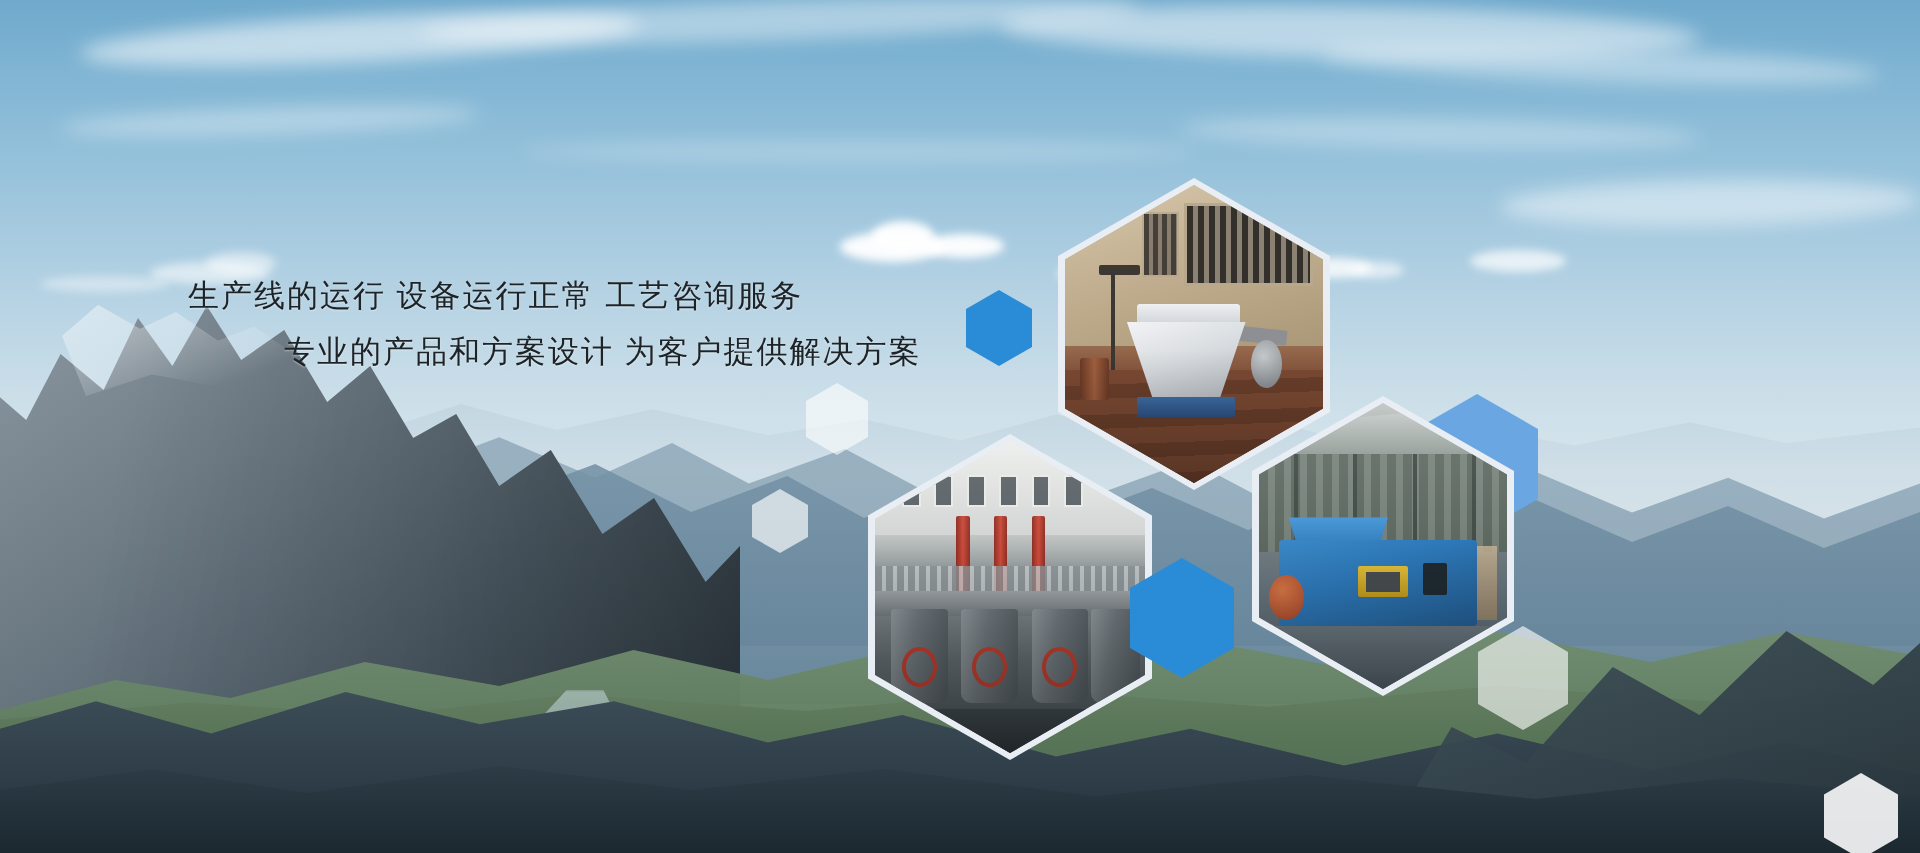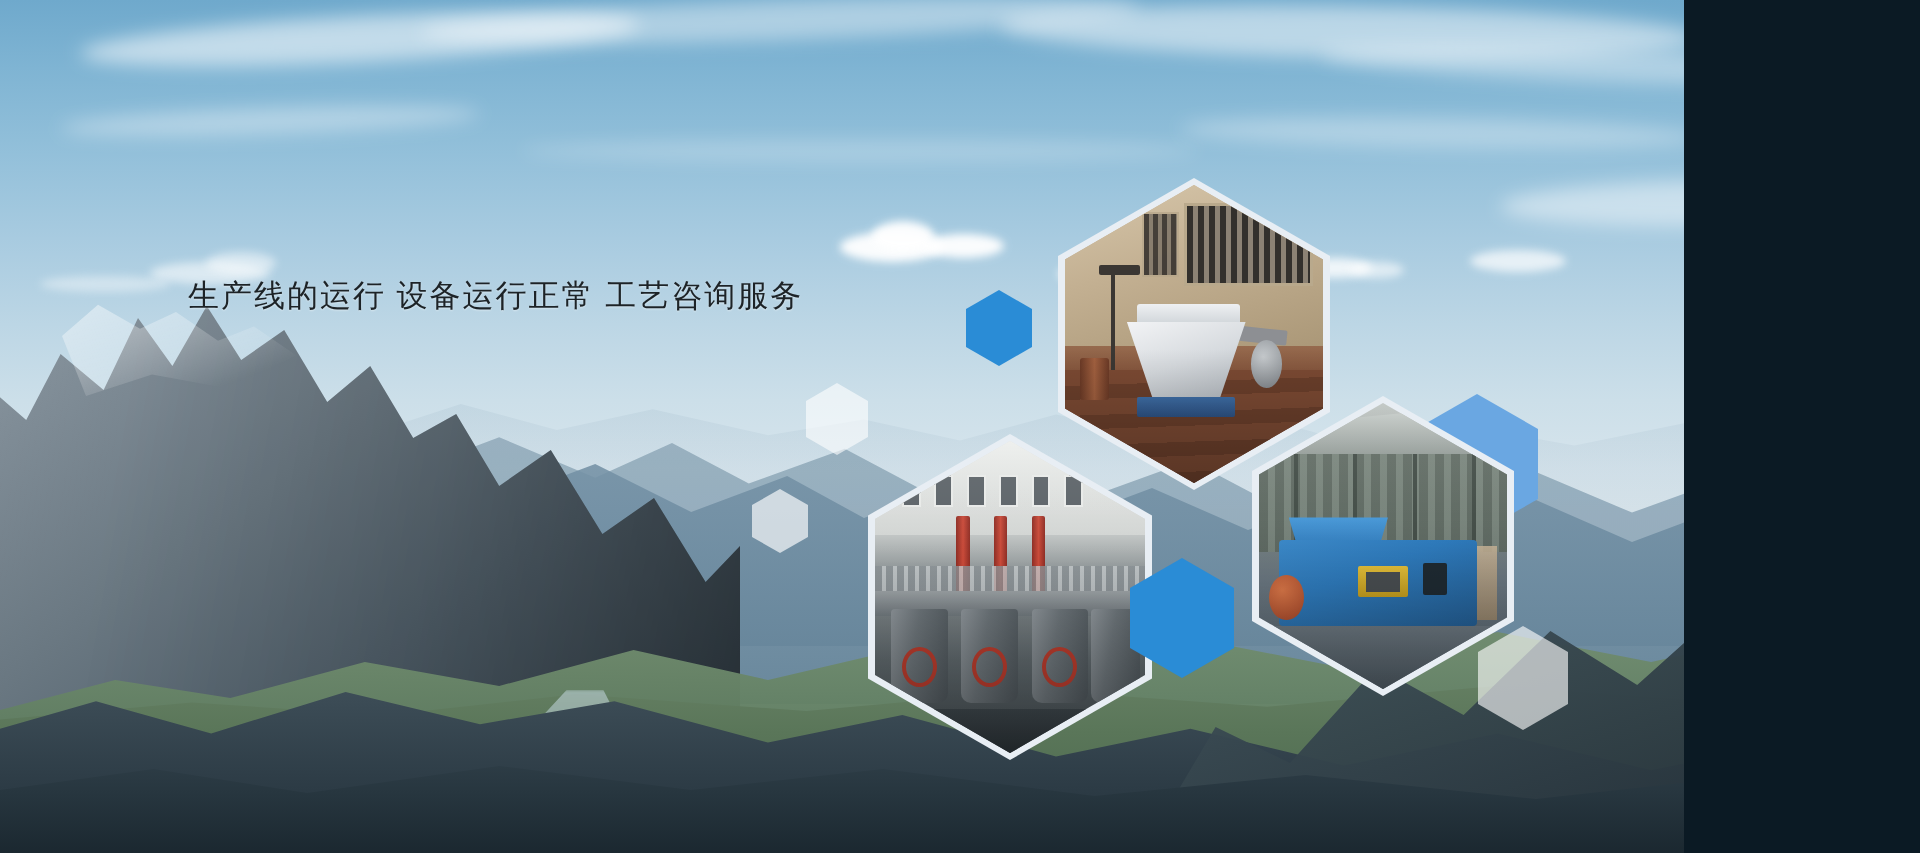--- a/index.html
+++ b/index.html
@@ -5,21 +5,21 @@
 <style>
   * { margin:0; padding:0; box-sizing:border-box; }
   html,body{
     width:1920px; height:853px; overflow:hidden;
     font-family:"Liberation Sans","DejaVu Sans",sans-serif;
     background:#0b1a24;
   }
 
   .banner{
     position:relative;
-    width:1684px; height:853px;
+    width:1920px; height:853px;
     overflow:hidden;
   }
 
   
   .sky{
     position:absolute; inset:0;
     background:
       linear-gradient(to bottom,
         #6fa9cc 0%,
         #7fb4d3 8%,
@@ -347,20 +347,21 @@
   <div class="valley"></div>
   <div class="valley-floor"></div>
   <div class="river"></div>
 
   <div class="fg-ridge"></div>
   <div class="fg-right-rock"></div>
   <div class="fg-ridge-2"></div>
 
   <div class="headline">
     <div class="line line-1">生产线的运行 设备运行正常 工艺咨询服务</div>
+    <div class="line line-2">专业的产品和方案设计  为客户提供解决方案</div>
   </div>
 
   <div class="hex hex-deco-1"></div>
   <div class="hex hex-deco-2"></div>
   <div class="hex hex-deco-3"></div>
   <div class="hex hex-deco-5"></div>
   <div class="hex hex-deco-6"></div>
   <div class="hex hex-deco-7"></div>
 
   <div class="hex-photo hexA">

